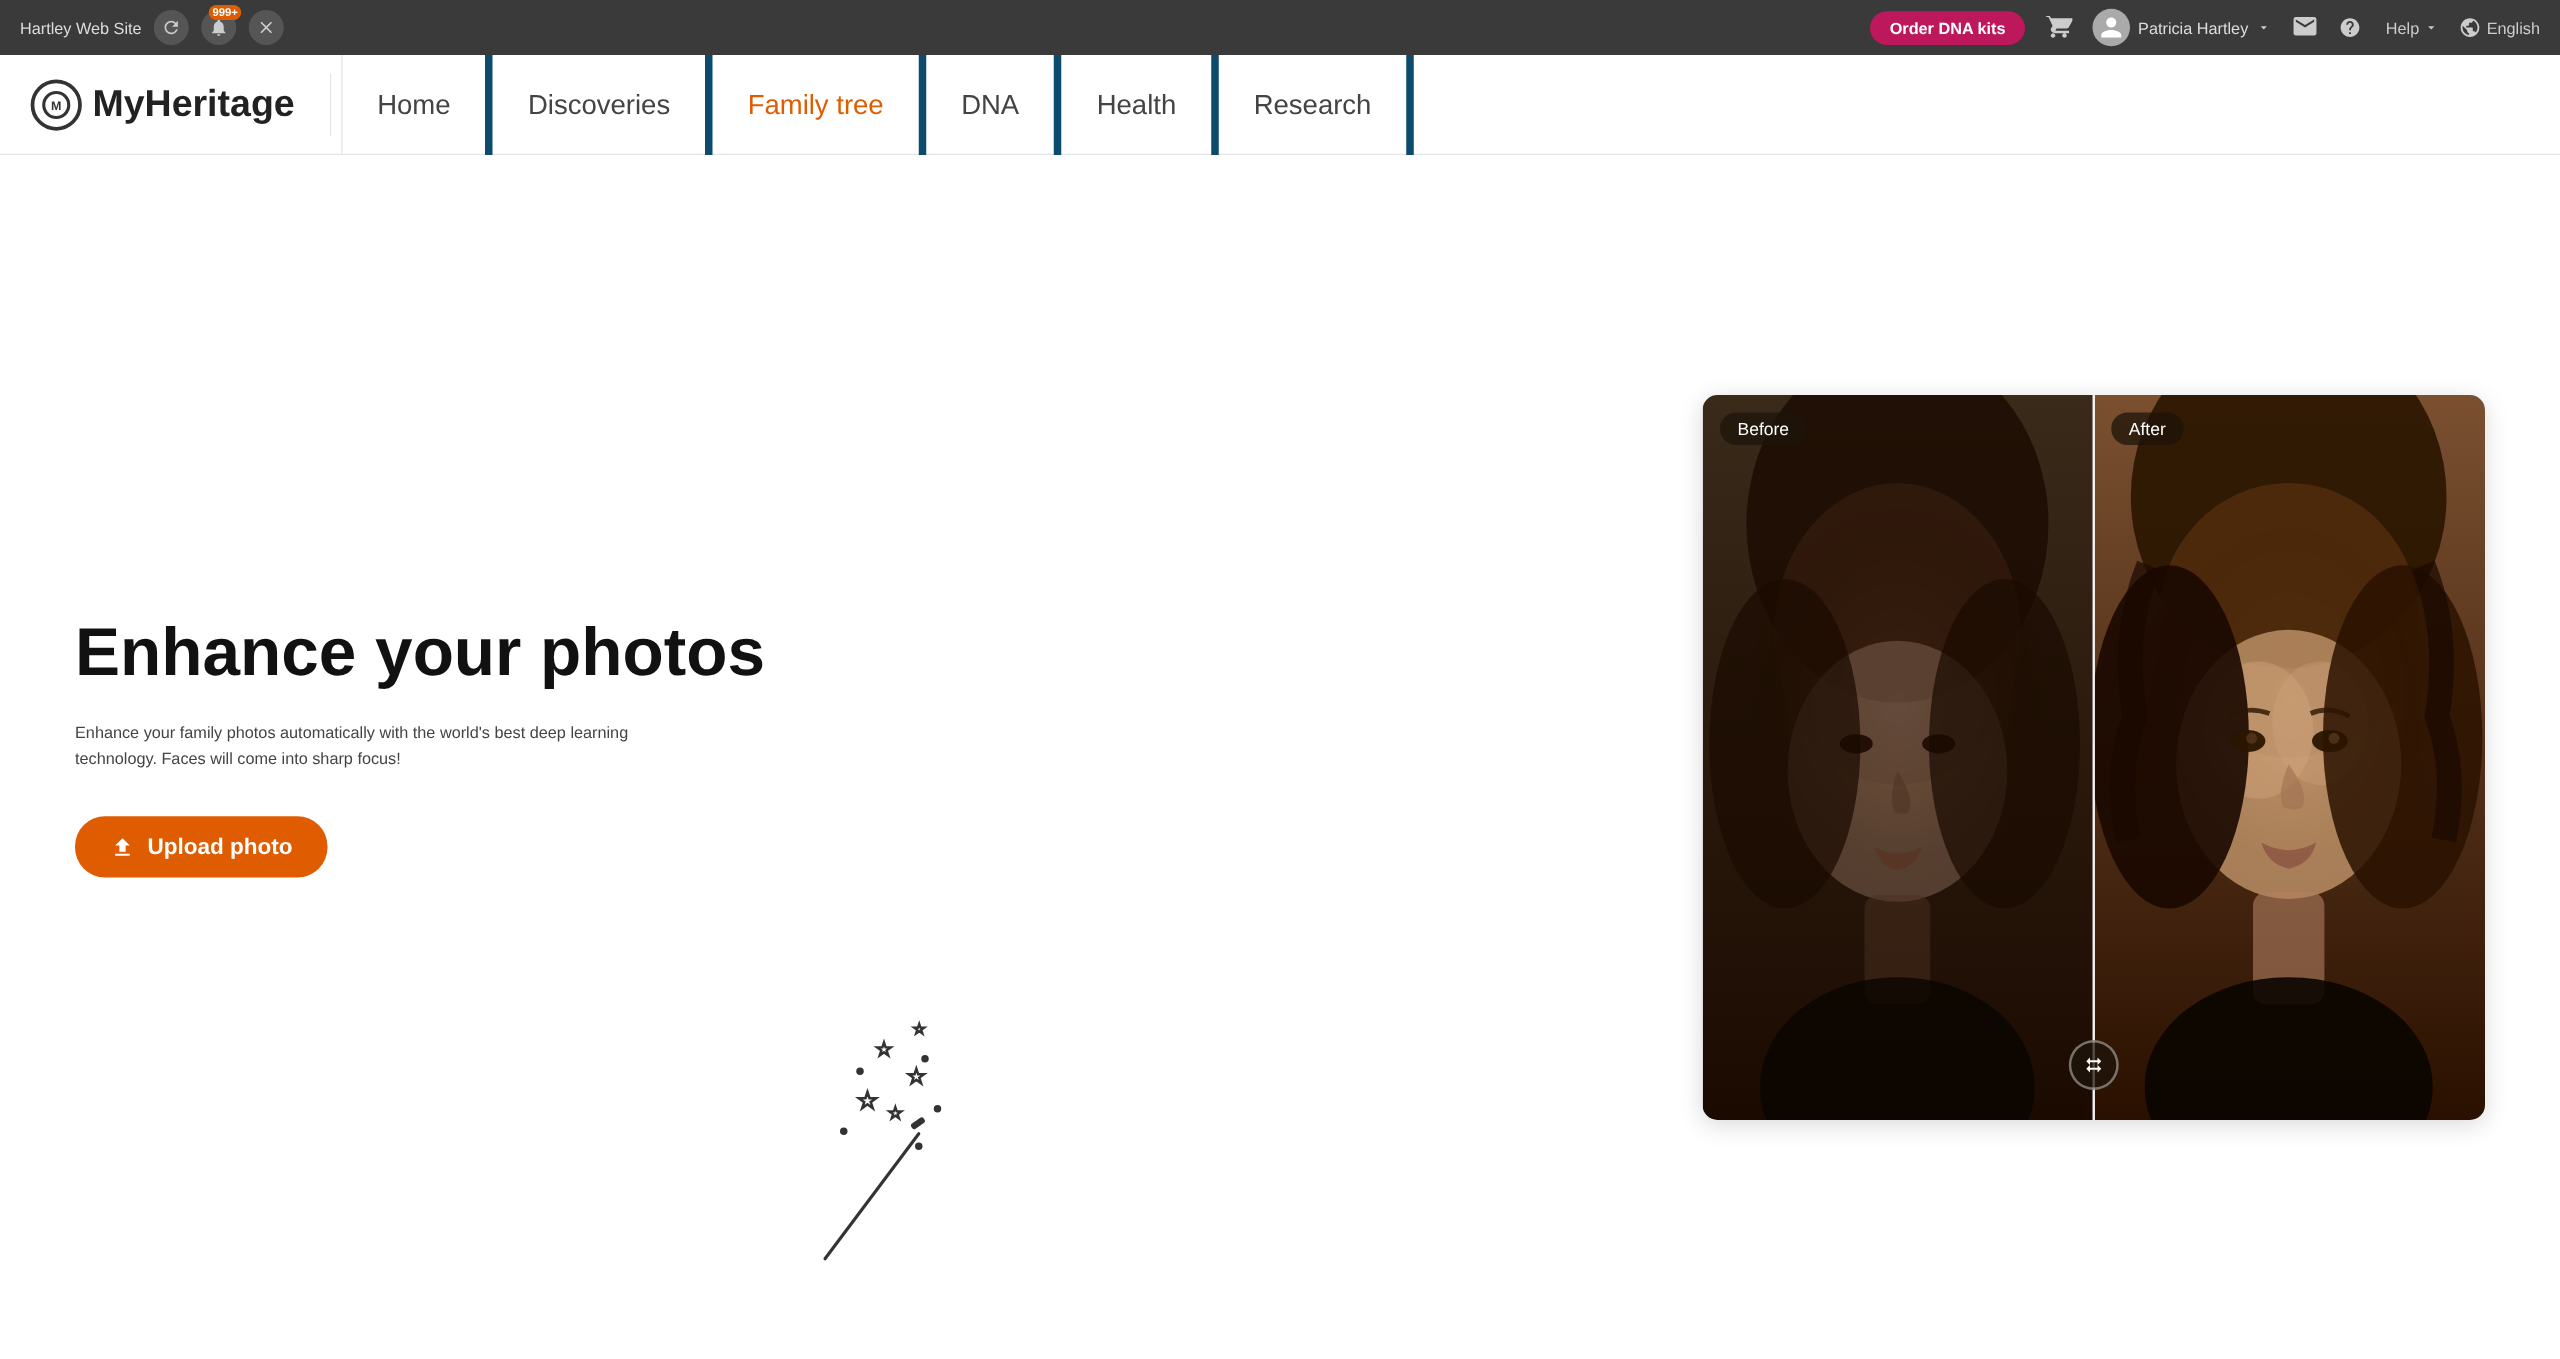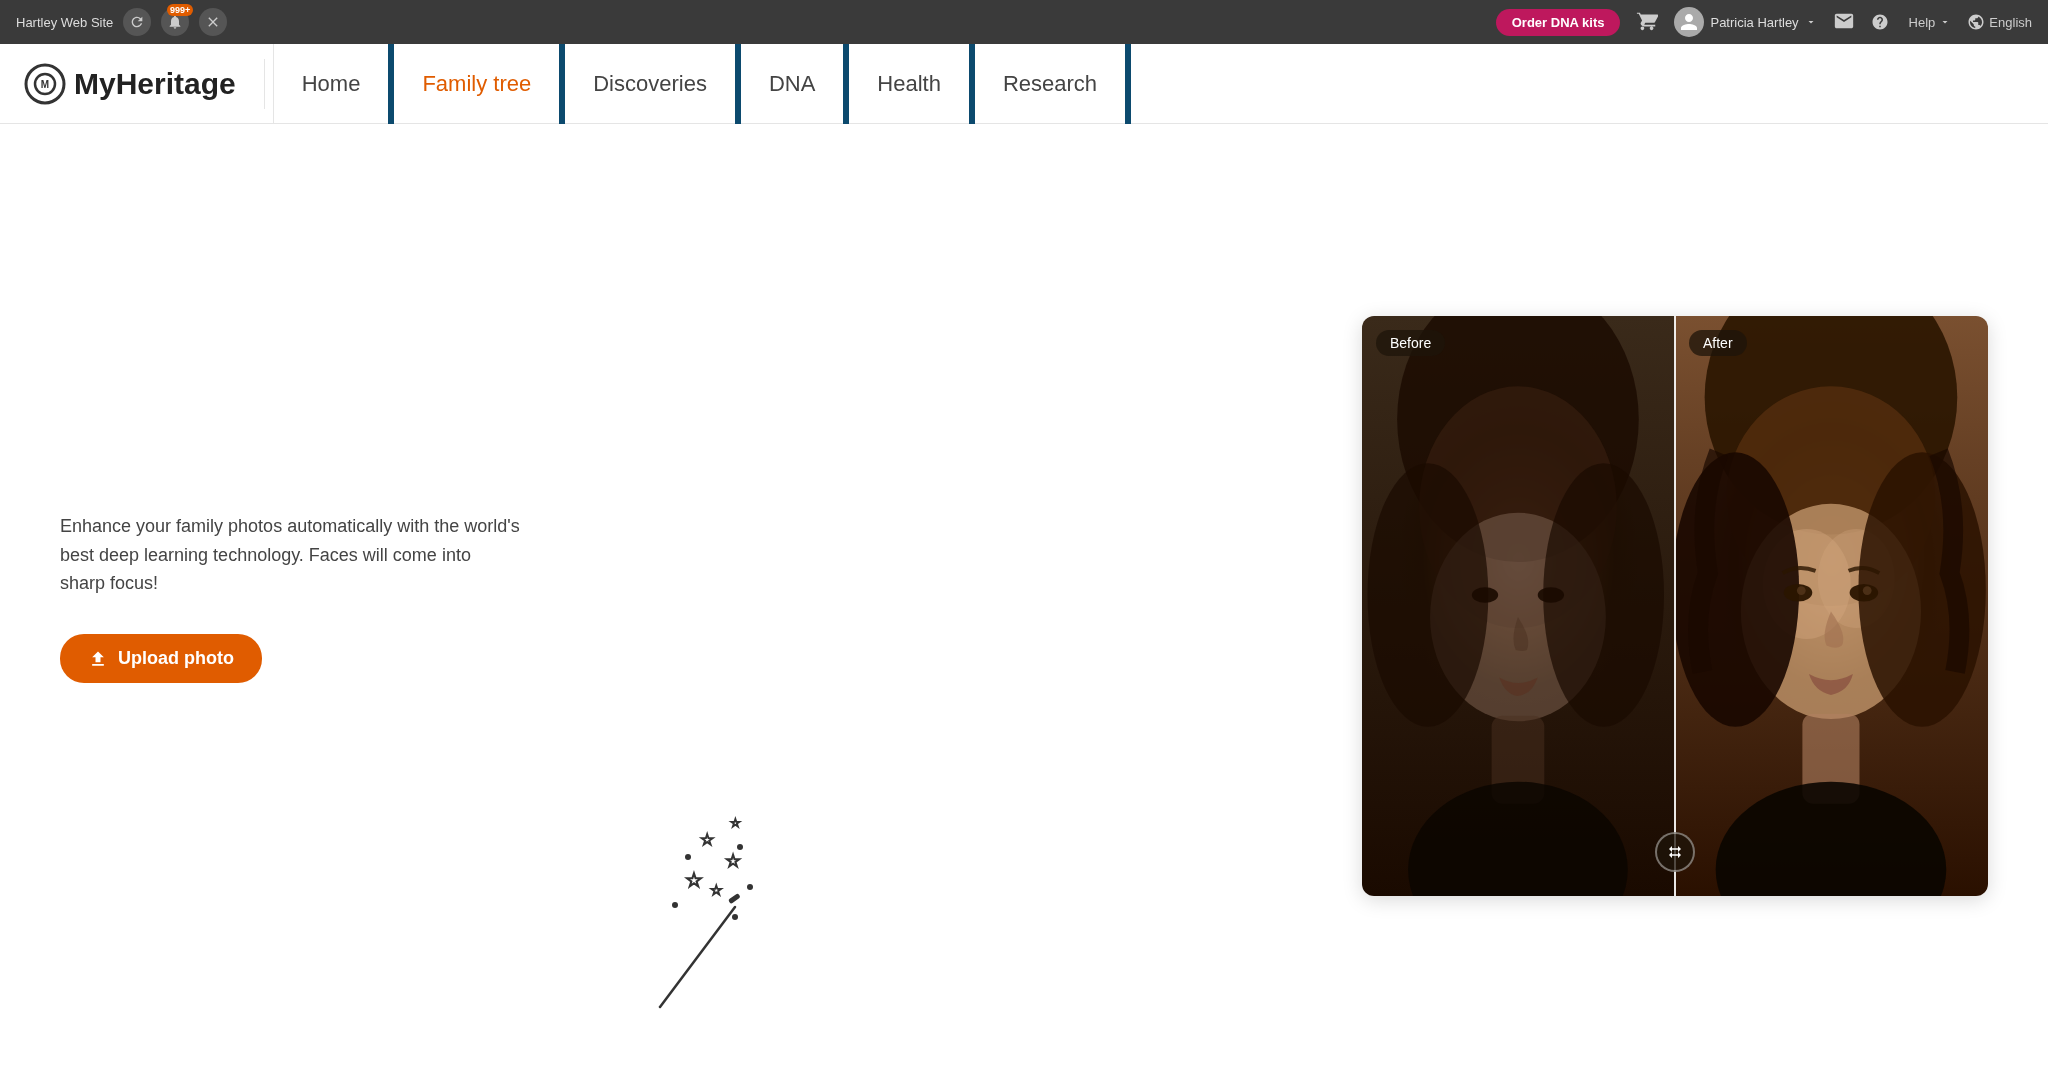--- a/index.html
+++ b/index.html
@@ -92,21 +92,21 @@
     }
     .left-section { flex: 0 0 560px; max-width: 560px; }
     .headline {
       font-size: 54px;
       font-weight: 900;
       color: #111;
       line-height: 1.1;
       margin-bottom: 24px;
     }
     .subtitle {
-      font-size: 18px;
+      font-size: 13px;
       color: #444;
       line-height: 1.6;
       margin-bottom: 36px;
       max-width: 460px;
     }
     .upload-btn {
       background: #e05c00;
       color: #fff;
       border: none;
       border-radius: 24px;
@@ -284,31 +284,32 @@
         <circle cx="21" cy="21" r="19" fill="none" stroke="#333" stroke-width="3"></circle>
         <circle cx="21" cy="21" r="10" fill="none" stroke="#333" stroke-width="2.5"></circle>
         <text x="21" y="25" text-anchor="middle" font-size="10" font-weight="bold" fill="#333">M</text>
       </svg>
       <span style="font-size:30px;font-weight:bold;color:#222;">MyHeritage</span>
     </div>
   </div>
   <div class="nav-divider"></div>
   <div class="nav-links">
     <a class="nav-link">Home</a>
+    <a class="nav-link">Discoveries</a>
     <a class="nav-link active">Family tree</a>
-    <a class="nav-link">Discoveries</a>
     <a class="nav-link">DNA</a>
     <a class="nav-link">Health</a>
     <a class="nav-link">Research</a>
   </div>
 </nav>
 
 <div class="main-content">
 
   <div class="left-section">
+    <h1 class="headline">Enhance your photos</h1>
     <p class="subtitle">Enhance your family photos automatically with the world's best deep learning technology. Faces will come into sharp focus!</p>
     <button class="upload-btn">
       <svg width="20" height="20" viewBox="0 0 24 24" fill="white">
         <path d="M9 16h6v-6h4l-7-7-7 7h4zm-4 2h14v2H5z"></path>
       </svg>
       <span>Upload photo</span>
     </button>
   </div>
 
   <div class="magic-area">

